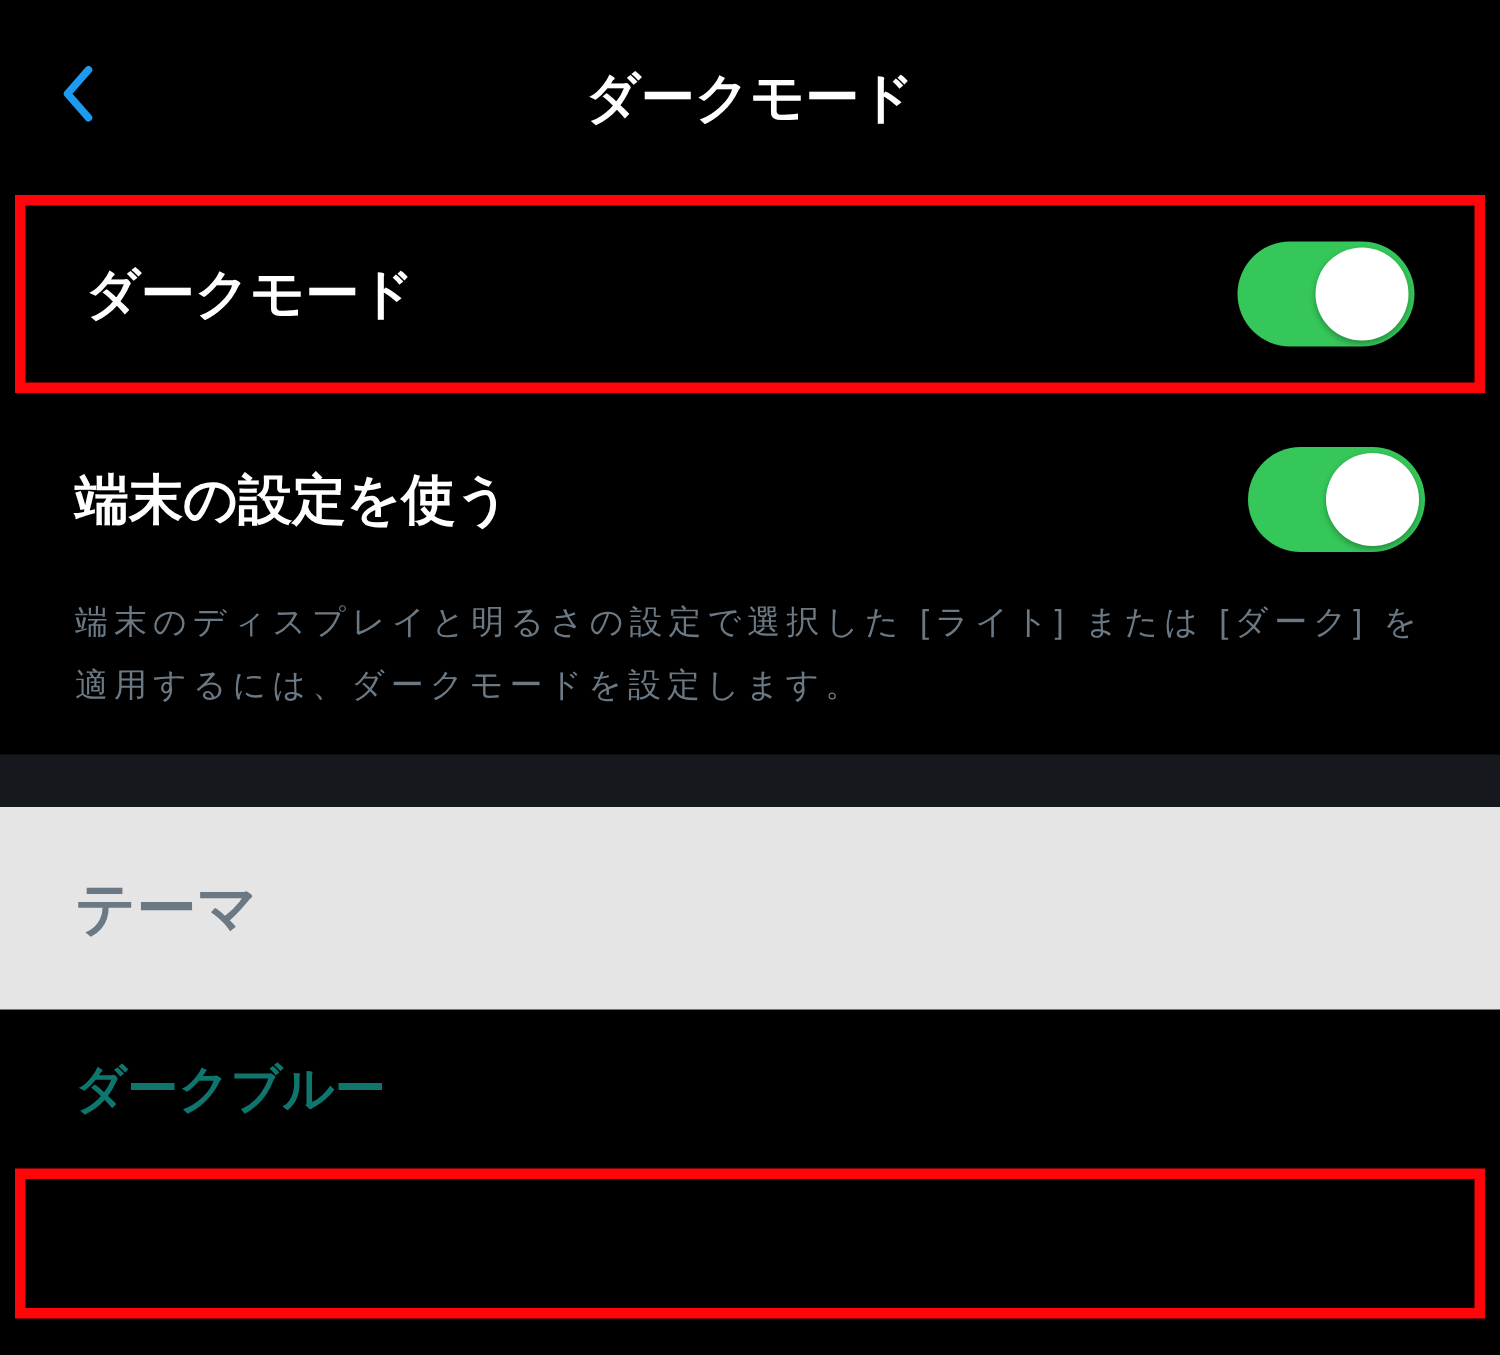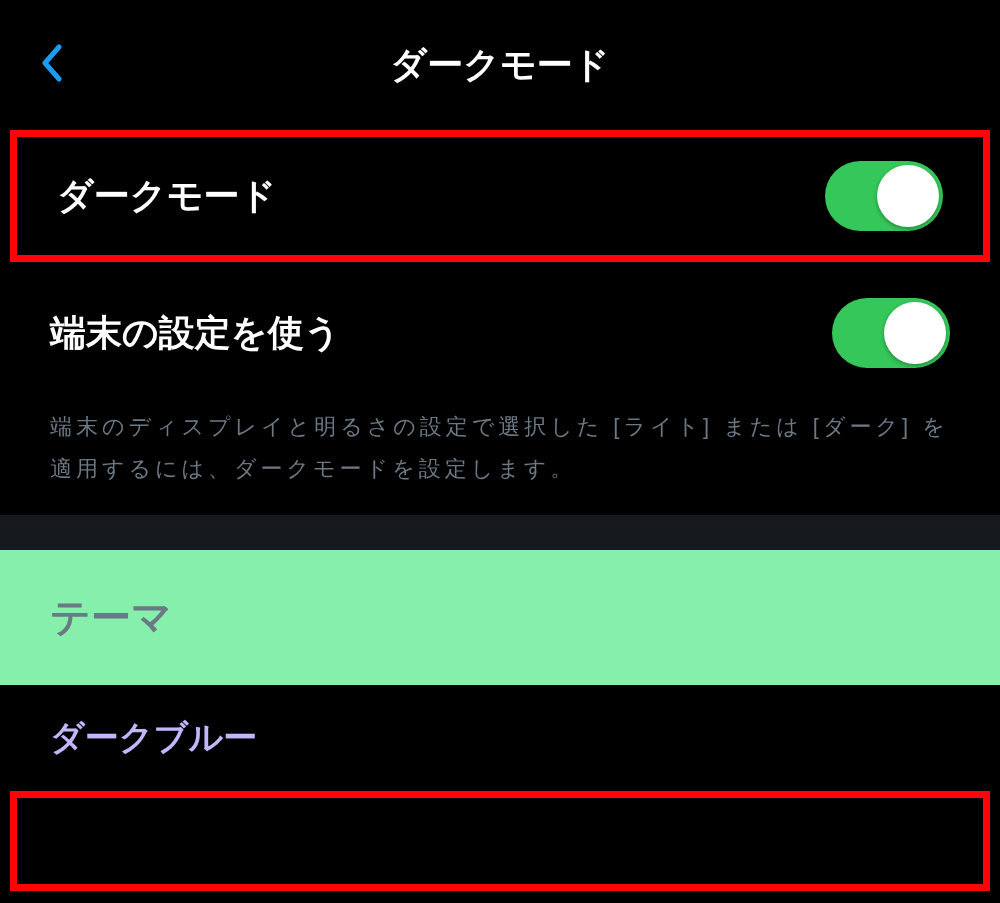--- a/index.html
+++ b/index.html
@@ -35,21 +35,21 @@
     }
     .page-title {
       font-size: 36px;
       font-weight: 700;
       color: #ffffff;
     }
     .content {
       padding: 0;
     }
     .row {
-      padding: 30px 50px;
+      padding: 18px 50px;
       display: flex;
       align-items: center;
       justify-content: space-between;
       min-height: 105px;
     }
     .row-label {
       font-size: 36px;
       font-weight: 600;
       color: #ffffff;
     }
@@ -84,39 +84,39 @@
       color: #6b7985;
       line-height: 1.9;
       letter-spacing: 4px;
     }
     .section-spacer {
       background: #15181c;
       height: 35px;
     }
     .section-header {
       padding: 40px 50px;
-      background: #86efac;
+      background: #e5e5e5;
     }
     .section-title {
       font-size: 40px;
       font-weight: 700;
       color: #6b7985;
     }
     .option-row {
       padding: 30px 50px;
       display: flex;
       align-items: center;
       justify-content: space-between;
       min-height: 100px;
       cursor: pointer;
     }
     .option-label {
       font-size: 34px;
       font-weight: 600;
-      color: #c4b5fd;
+      color: #0f766e;
     }
   </style>
 </head>
 <body>
 
 <div class="header">
   <div class="back-button">
     <span>
       <svg viewBox="0 0 22 38" fill="none">
         <path d="M19 3 L5 19 L19 35" stroke="#1d9bf0" stroke-width="5" stroke-linecap="round" stroke-linejoin="round"></path>

